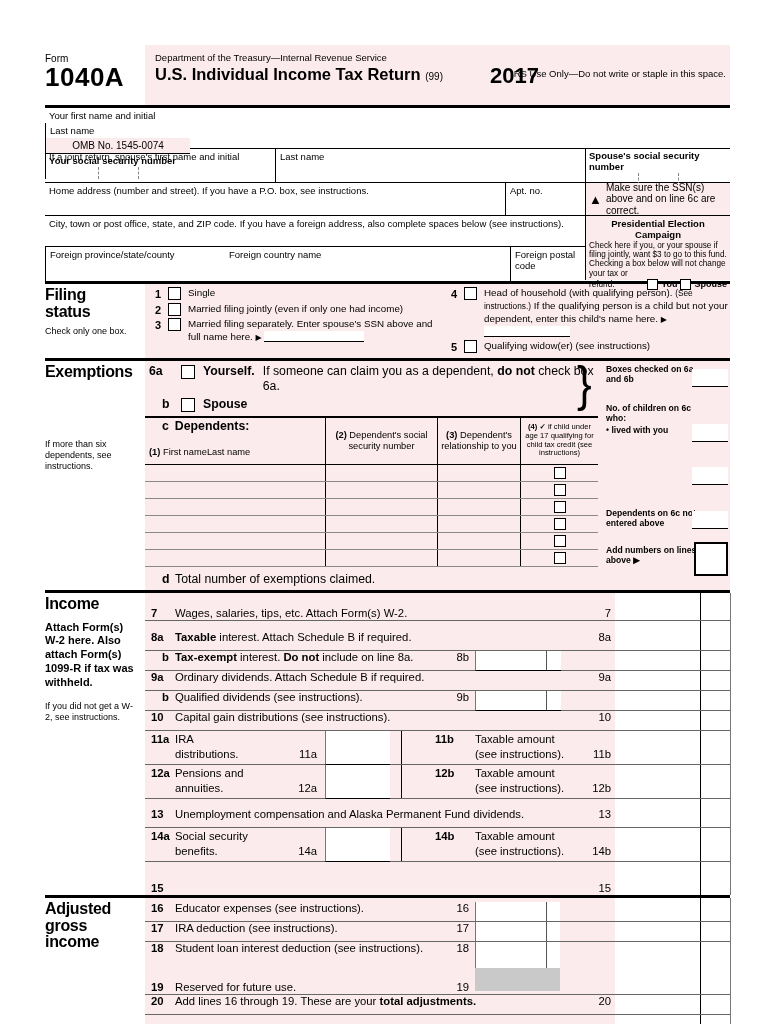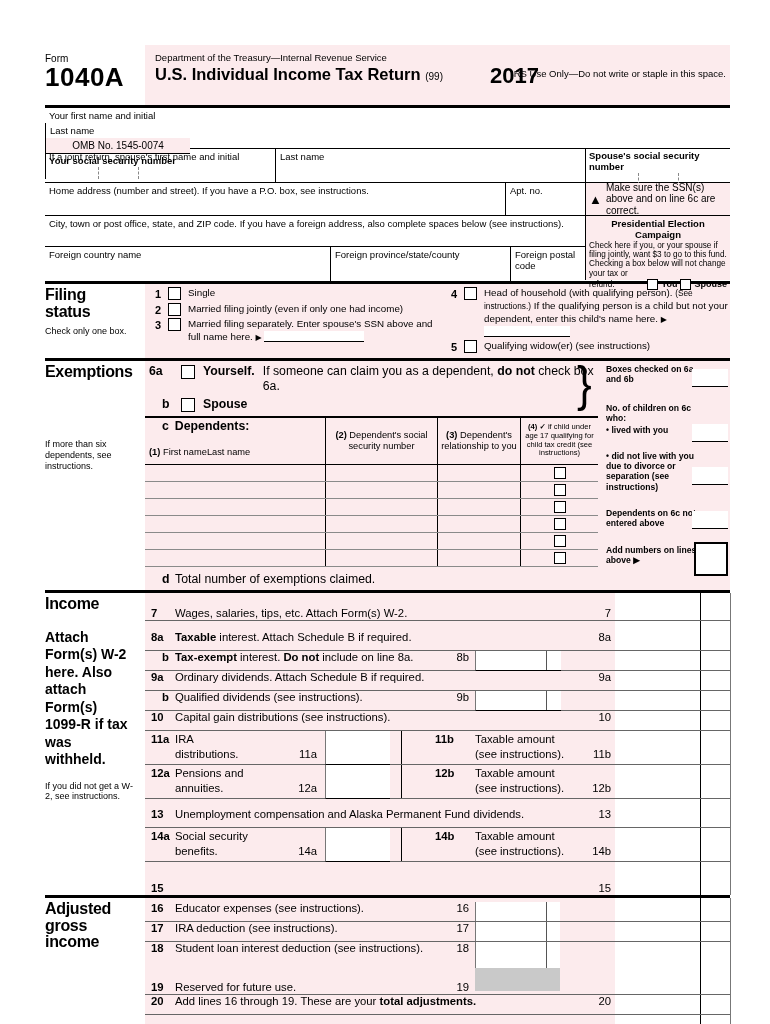--- a/index.html
+++ b/index.html
@@ -45,21 +45,21 @@
   .pec-b{font-size:8.2px;line-height:1.12;margin-top:1px;}
   .pec-row{display:flex;align-items:center;gap:3px;font-size:8.2px;margin-top:1px;}
   .pec-row .b{font-size:9px;}
   .sp{flex:1;}
 
   
   .sec{display:flex;border-bottom:3px solid var(--ln);}
   .sbar{width:100px;background:#fff;padding-top:3px;box-sizing:border-box;}
   .sb-h{font-size:16px;font-weight:bold;line-height:1.05;letter-spacing:-.3px;}
   .sb-n{font-size:9px;line-height:1.2;margin-top:5px;width:88px;}
-  .sb-b{font-size:14px;font-weight:bold;line-height:1.25;margin-top:16px;width:90px;}
+  .sb-b{font-size:11px;font-weight:bold;line-height:1.25;margin-top:8px;width:90px;}
   .smain{flex:1;background:var(--pink);position:relative;}
 
   
   .fil{display:flex;padding:3px 0 3px 6px;min-height:58px;}
   .fcolA{width:296px;} .fcolB{flex:1;padding-right:2px;}
   .fitem{display:flex;gap:7px;font-size:9.8px;line-height:1.32;margin-bottom:1px;}
   .fnum{width:10px;font-weight:bold;font-size:11px;text-align:right;flex:none;}
   .cb{display:inline-block;width:11px;height:11px;border:1px solid var(--ln);background:#fff;flex:none;vertical-align:-2px;}
   .cb.sm{width:9px;height:9px;}
   .ftx{flex:1;}
@@ -174,22 +174,22 @@
           <span class="warn-tri">▲</span>
           <span class="warn-tx">Make sure the SSN(s) above and on line 6c are correct.</span>
         </div>
       </div>
     </div>
     <div class="idr r4">
       <div class="idc c-city"><span>City, town or post office, state, and ZIP code. If you have a foreign address, also complete spaces below (see instructions).</span></div>
       <div class="idc c-right"></div>
     </div>
     <div class="idr r5">
+      <div class="idc c-fp vl"><span>Foreign province/state/county</span></div>
       <div class="idc c-fc"><span>Foreign country name</span></div>
-      <div class="idc c-fp vl"><span>Foreign province/state/county</span></div>
       <div class="idc c-fz vl"><span>Foreign postal code</span></div>
       <div class="idc c-right"></div>
       <div class="pec" style="top:-31px;">
         <div class="pec-t">Presidential Election Campaign</div>
         <div class="pec-b">Check here if you, or your spouse if filing jointly, want $3 to go to this fund. Checking a box below will not change your tax or</div>
         <div class="pec-row">
           <span>refund.</span>
           <span class="sp"></span>
           <span class="cb sm"></span>
           <span class="b">You</span>
@@ -330,21 +330,20 @@
       <div class="exd">
         <span class="exnum sub">d</span>
         <span>Total number of exemptions claimed.</span>
       </div>
       <div class="exmargin">
         <div class="mlab" style="top:3px">Boxes checked on 6a and 6b</div>
         <div class="mbx" style="top:8px"></div>
         <div class="mlab" style="top:42px">No. of children on 6c who:</div>
         <div class="mlab" style="top:64px">• lived with you</div>
         <div class="mbx" style="top:63px"></div>
-        <div class="mlab" style="top:90px">• did not live with you due to divorce or separation (see instructions)</div>
         <div class="mbx" style="top:106px"></div>
         <div class="mlab" style="top:147px">Dependents on 6c not entered above</div>
         <div class="mbx" style="top:150px"></div>
         <div class="mlab" style="top:184px">Add numbers on lines above ▶</div>
         <div class="mbig" style="top:181px"></div>
       </div>
     </div>
   </div>
 
   <div class="sec">

